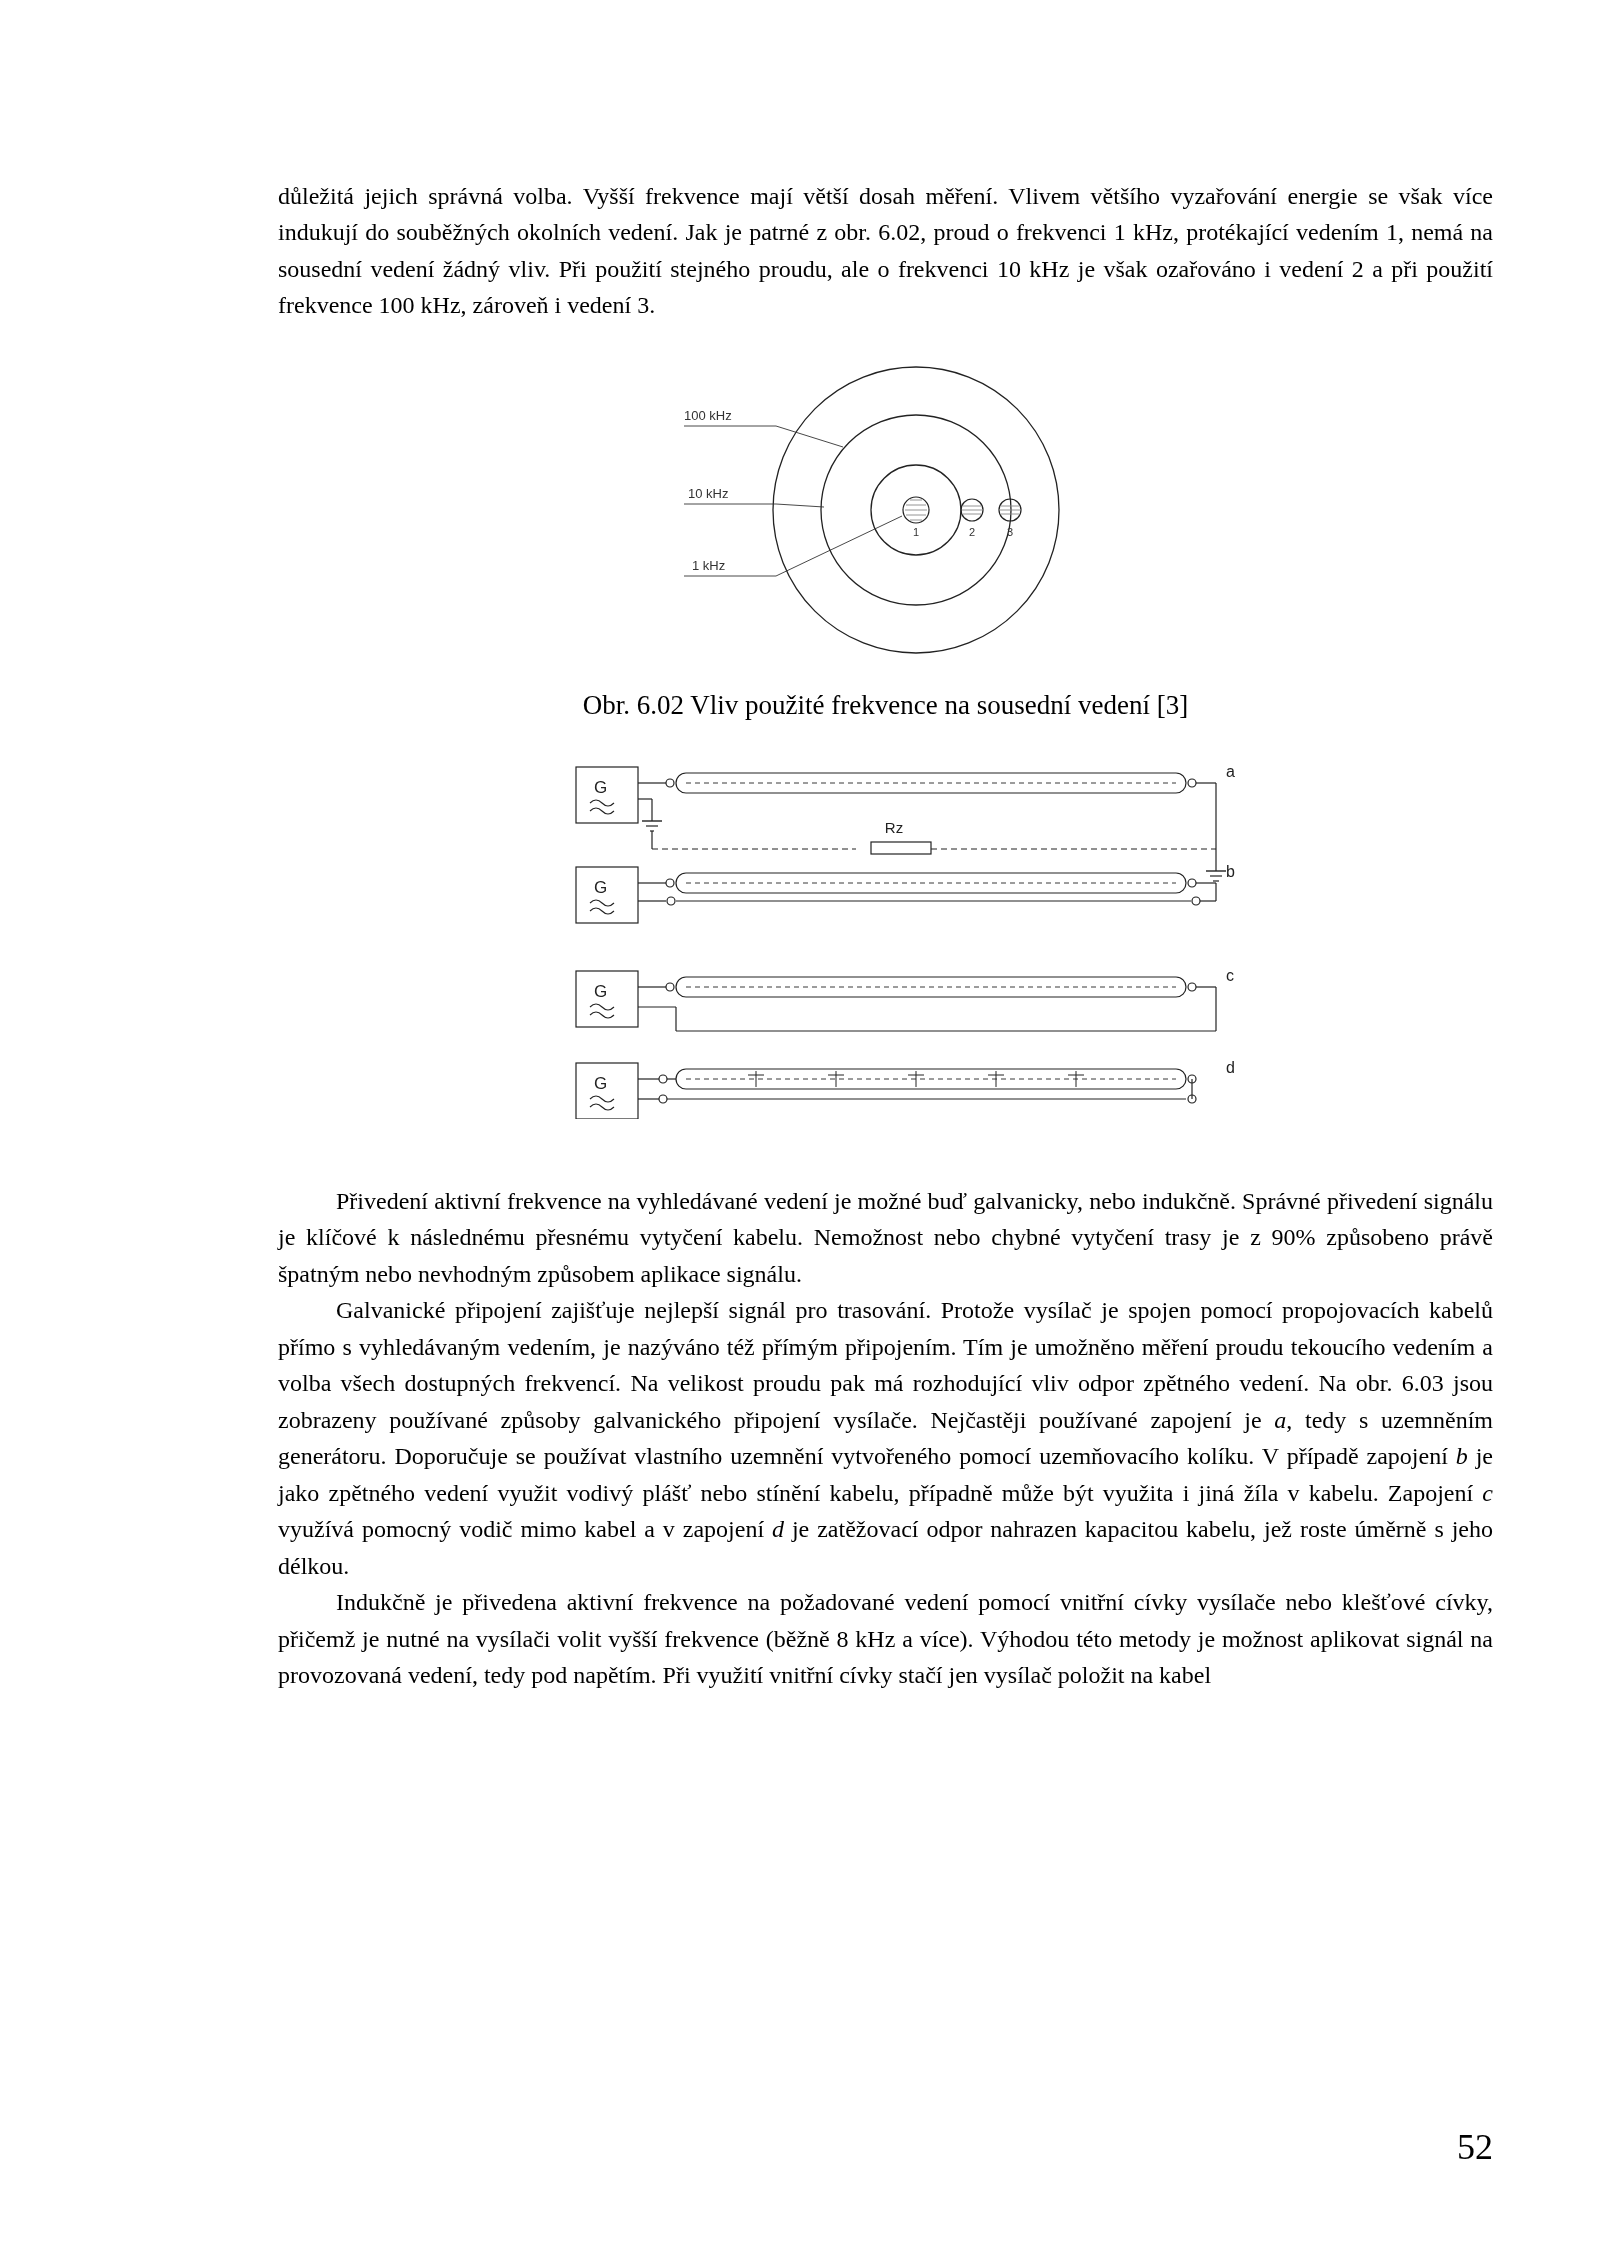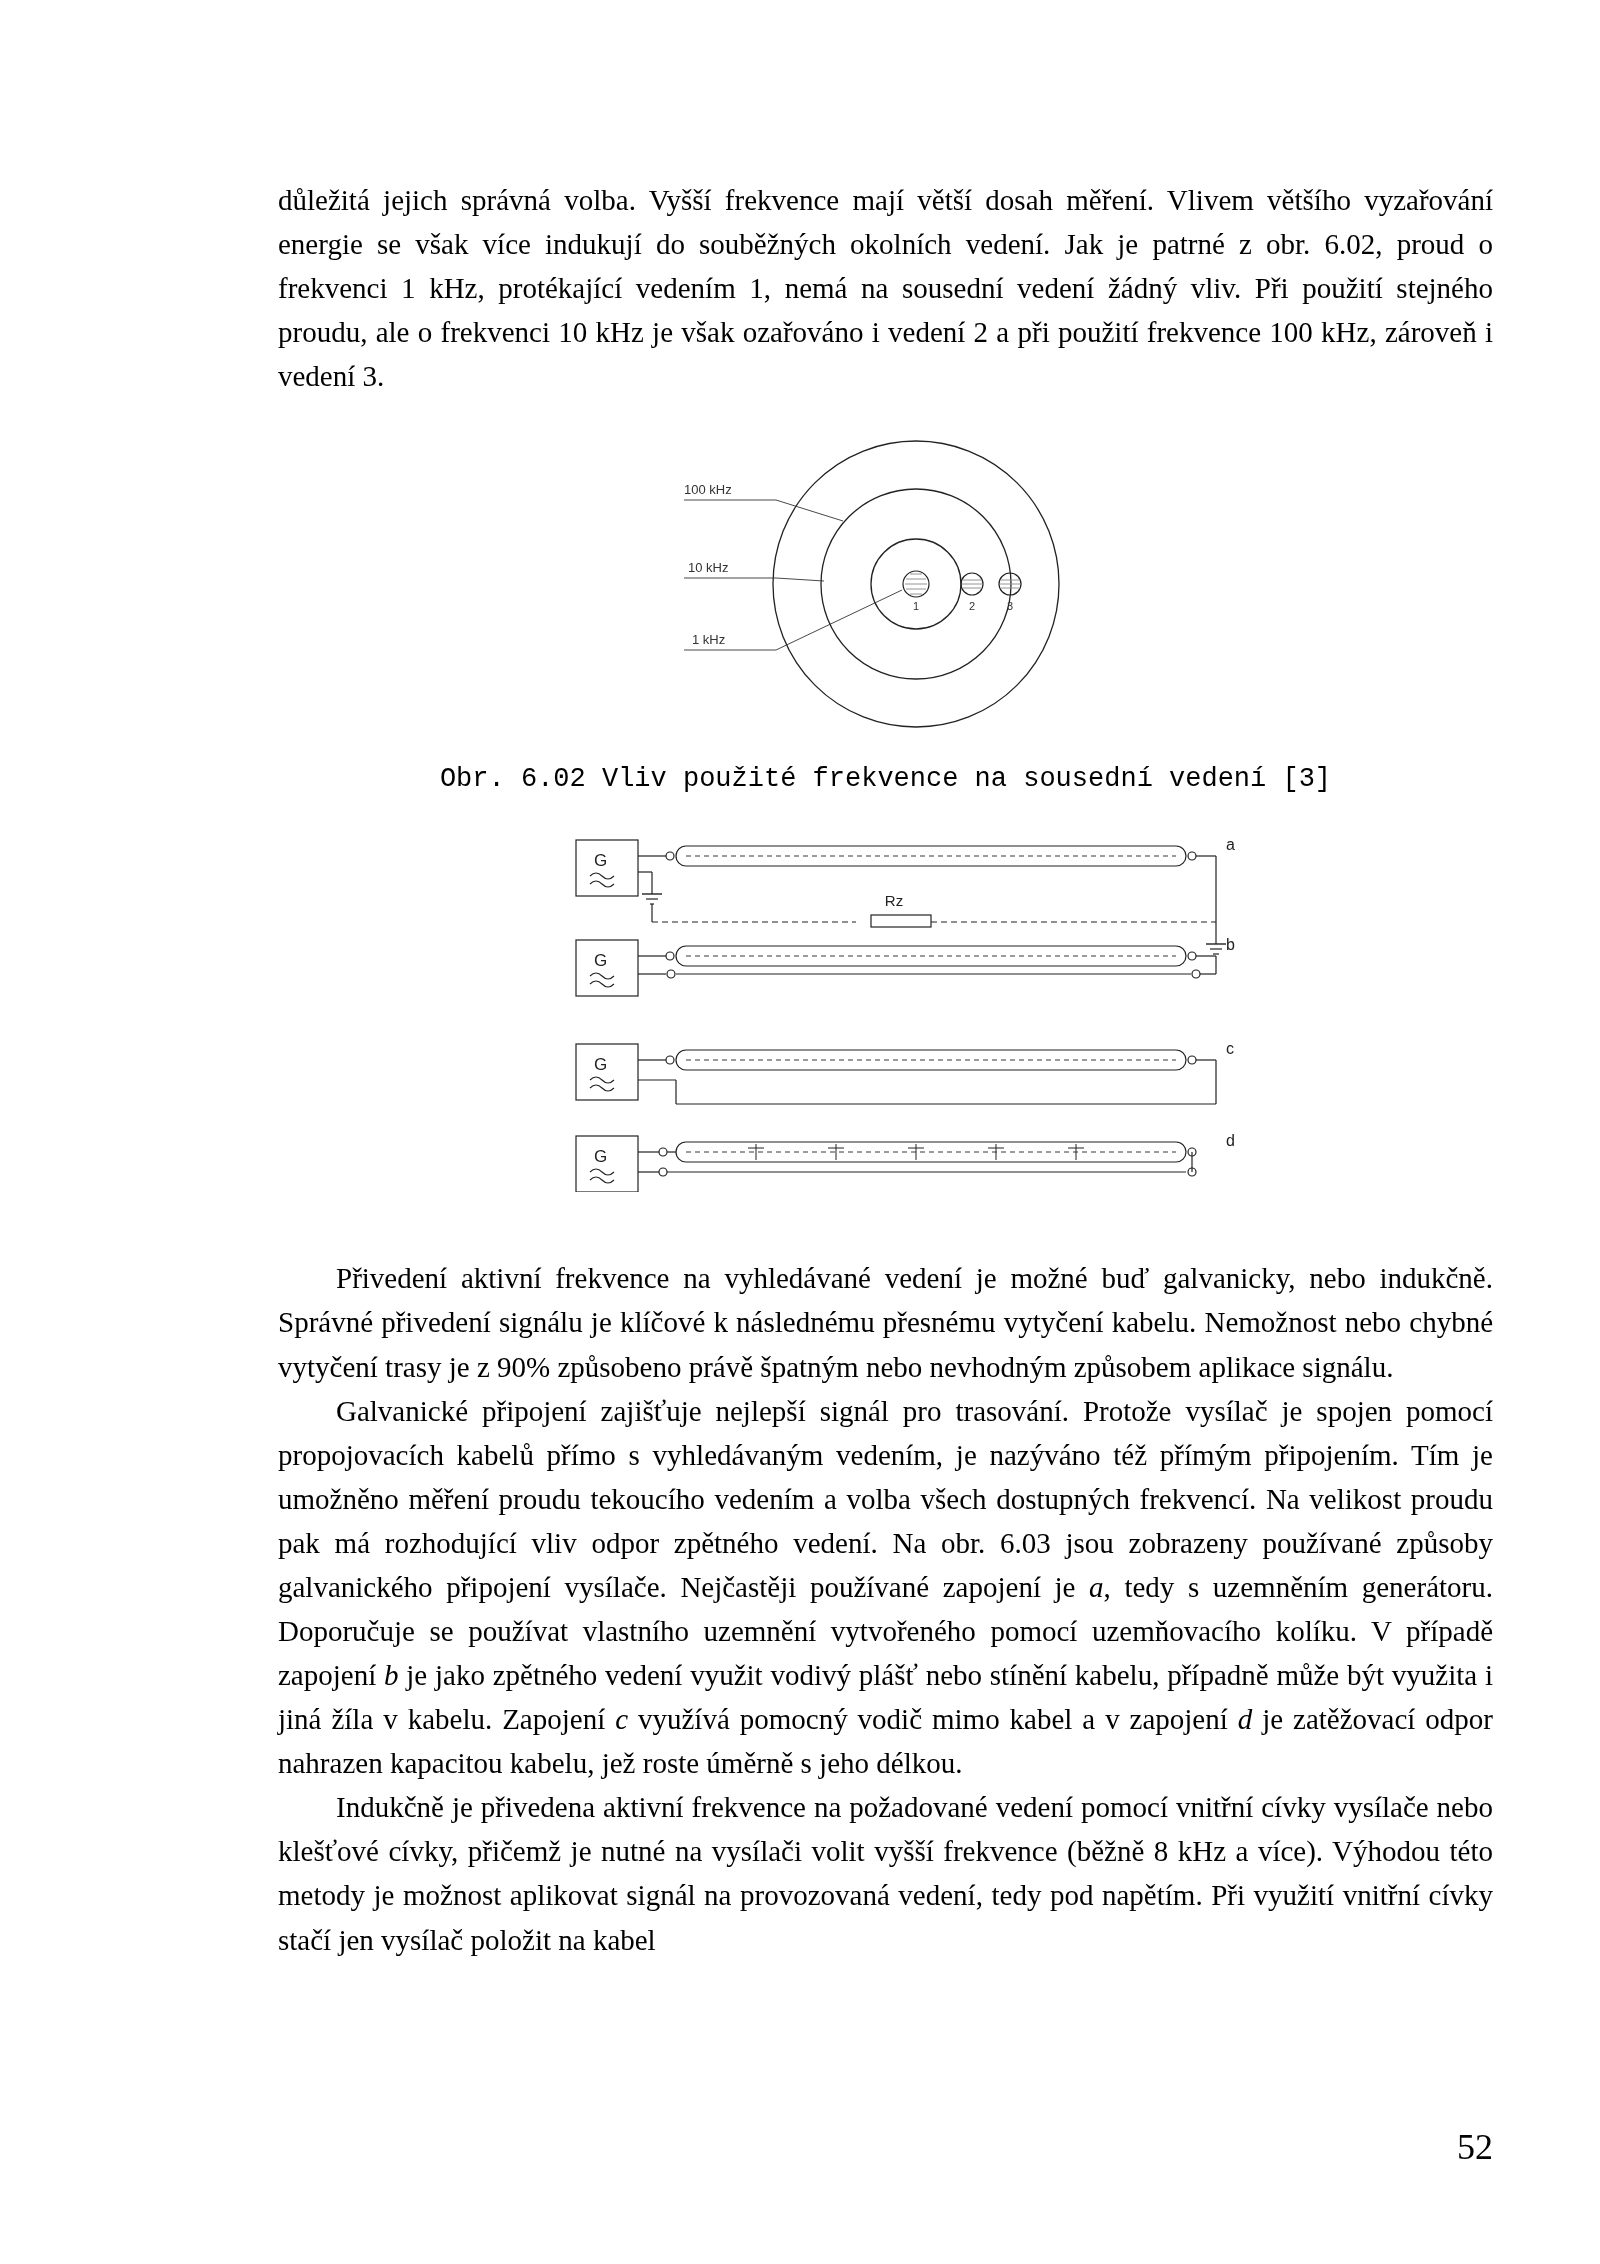--- a/index.html
+++ b/index.html
@@ -17,32 +17,32 @@
     color: #000000;
     box-sizing: border-box;
   }
   .content {
     position: absolute;
     left: 278px;
     top: 178px;
     width: 1215px;
   }
   p.body {
-    font-size: 29px;
+    font-size: 24px;
     line-height: 1.52;
     text-align: justify;
     margin: 0 0 0 0;
     text-justify: inter-word;
   }
   p.body.indent {
     text-indent: 58px;
   }
   .caption {
     text-align: center;
-    font-family: Liberation Mono, monospace;
+    font-family: Liberation Serif, serif;
     font-size: 27px;
     margin: 0;
   }
   .fig-wrap {
     width: 100%;
     display: flex;
     justify-content: center;
   }
   .page-number {
     position: absolute;

